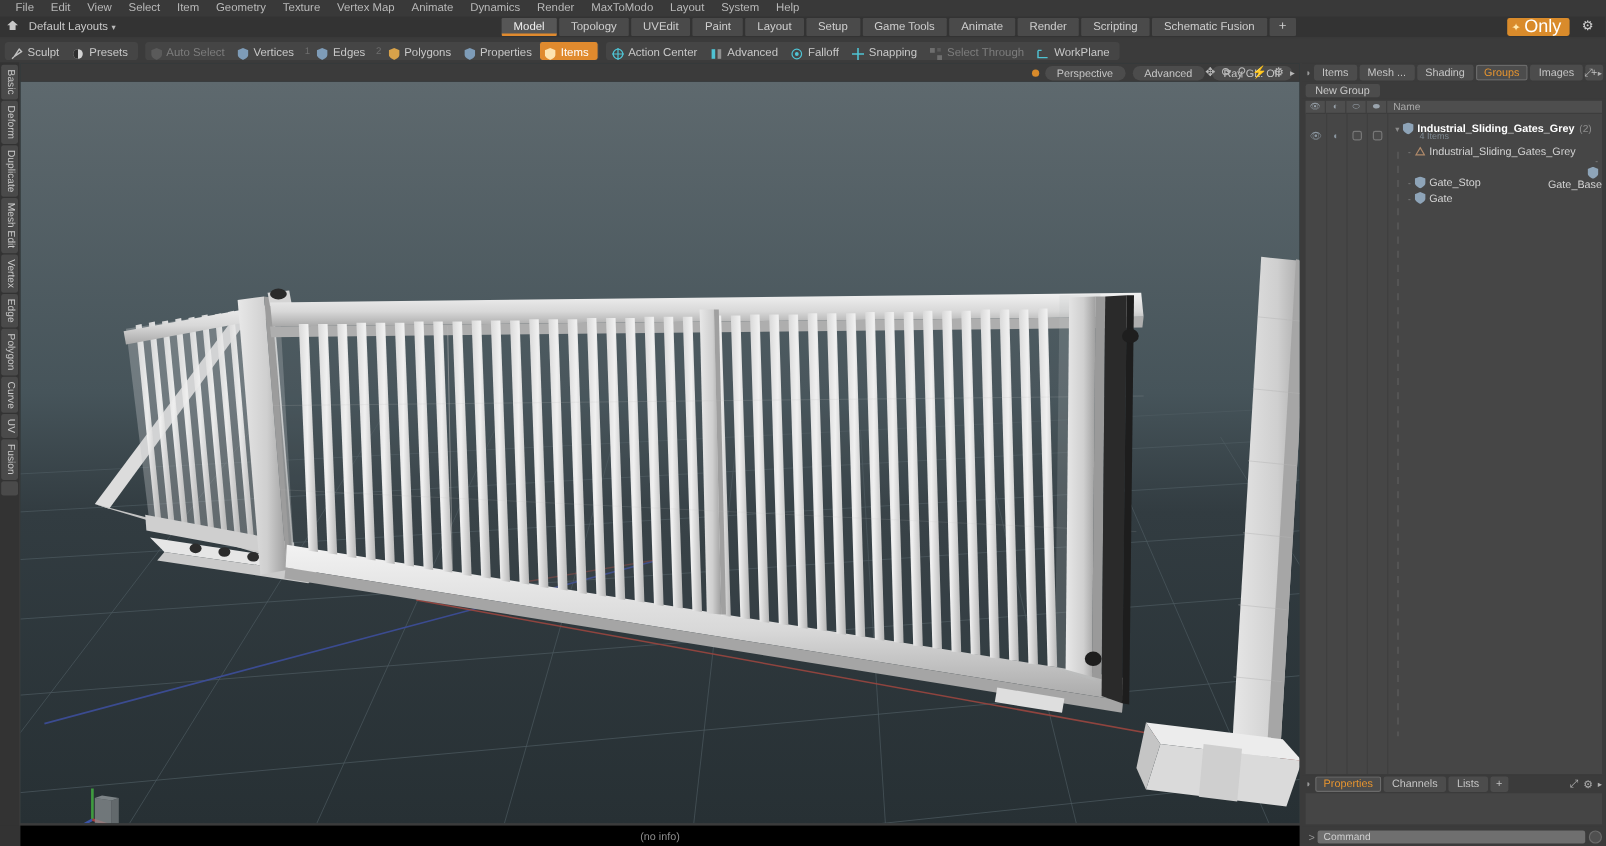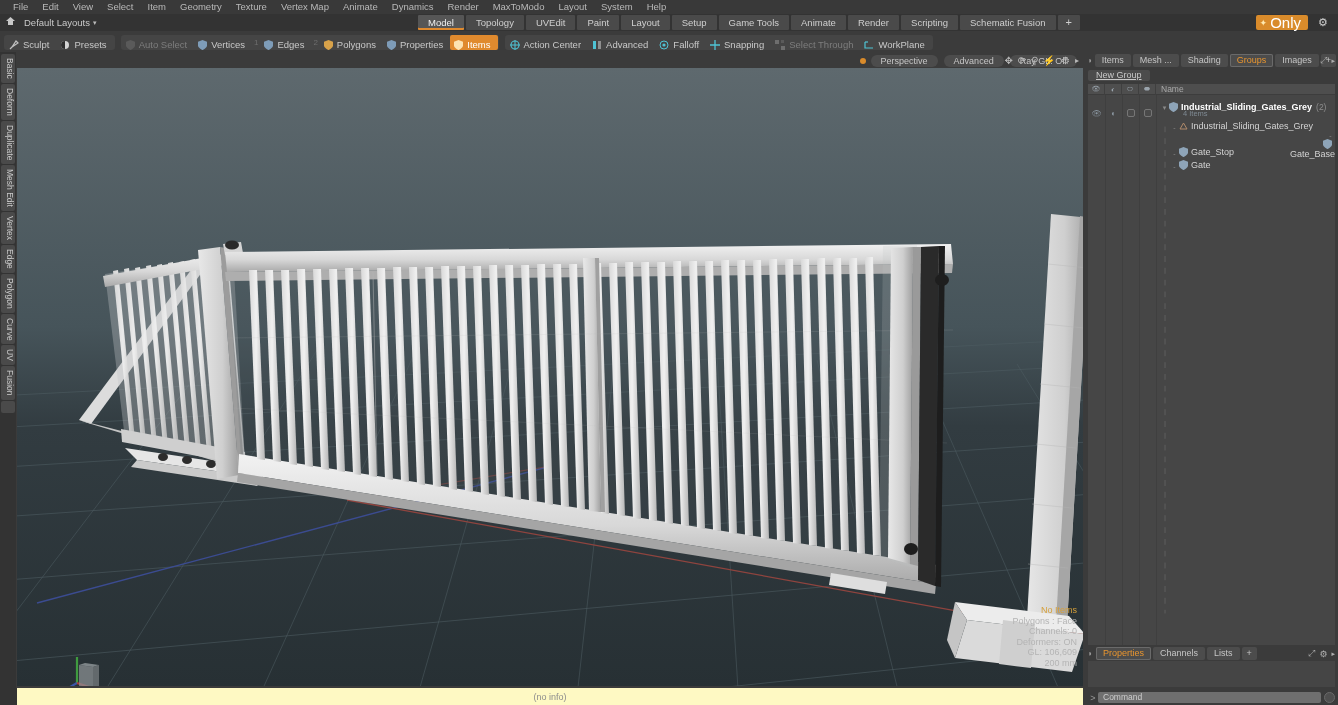--- a/index.html
+++ b/index.html
@@ -108,21 +108,21 @@
     background:#4c4c4c; color:#c5c5c5; font-size:9px; padding:0 7px; height:13px; line-height:13px;
     border-radius:2px; margin-right:2px; white-space:nowrap;
   }
   .rtab.active{ background:#4c4c4c; color:#e8952f; box-shadow: inset 0 0 0 1px #6a6a6a; }
   .rtab.plus{ padding:0 5px; }
   .rp-corner-icons{ position:absolute; right:3px; top:0; height:15px; display:flex; align-items:center; gap:4px; color:#b0b0b0; font-size:9px; }
 
   .rp-sub{ height:14px; background:#3b3b3b; display:flex; align-items:center; padding-left:3px; }
   .newgroup{
     background:#4c4c4c; color:#c9c9c9; font-size:9px; height:11px; line-height:11px;
-    padding:0 8px; border-radius:2px;text-decoration:underline;
+    padding:0 8px; border-radius:2px;
   }
 
   .tree{ position:absolute; left:3px; top:31px; right:3px; bottom:0; background:#464646; }
   .tree-head{ height:11px; background:#4e4e4e; display:flex; align-items:center; border-bottom:1px solid #3d3d3d; }
   .th-col{ width:17px; height:11px; border-right:1px solid #3f3f3f; display:flex; align-items:center; justify-content:center; color:#9aa4ad; font-size:7px;}
   .th-name{ padding-left:5px; color:#a9a9a9; font-size:8.5px; }
 
   .tree-body{ position:absolute; left:0; top:11px; right:0; bottom:0; }
   .colgrid{ position:absolute; left:0; top:0; width:72px; height:100%; }
   .colgrid i{ position:absolute; top:0; width:1px; height:100%; background:#3f3f3f; }
@@ -156,21 +156,21 @@
   .cmd-input{
     flex:1; height:11px; background:#6f6f6f; border-radius:2px; color:#c9c9c9;
     font-size:8.5px; line-height:11px; padding-left:5px; border:none; outline:none;
     font-family:"Liberation Sans", sans-serif;
   }
   .cmd-input::placeholder{ color:#cdcdcd; }
   .cmd-rec{ width:11px; height:11px; border-radius:50%; background:#4f4f4f; border:1px solid #6a6a6a; margin-left:3px; }
 
   
   .statusbar{
-    position:absolute; left:17px; top:688px; width:1066px; height:17px; background:#fef9c3;
+    position:absolute; left:17px; top:688px; width:1066px; height:17px; background:#000000;
     display:flex; align-items:center; justify-content:center;
   }
   .statusbar .nf{ font-size:9px; color:#8d8d8d; }
   .status-left{ position:absolute; left:0; top:688px; width:17px; height:17px; background:#333; }
 </style>
 </head>
 <body>
 
 <div class="app">
 
@@ -581,28 +581,20 @@
             <line x1="8" y1="30" x2="-6" y2="38" stroke="#3b55a8" stroke-width="2.2"></line>
             <line x1="8" y1="30" x2="26" y2="36" stroke="#a83b3b" stroke-width="2.2"></line>
             <path d="M10 12 L24 14 L24 36 L10 34 Z" fill="#8a8f92" opacity="0.75"></path>
             <path d="M10 12 L16 10 L30 12 L24 14 Z" fill="#9aa0a3" opacity="0.75"></path>
             <path d="M24 14 L30 12 L30 34 L24 36 Z" fill="#777c7f" opacity="0.75"></path>
           </g>
         </g>
       </svg>
     </div>
 
-    <div class="vp-info">
-      <div class="noitems">No Items</div>
-      <div>Polygons : Face</div>
-      <div>Channels: 0</div>
-      <div>Deformers: ON</div>
-      <div>GL: 106,609</div>
-      <div>200 mm</div>
-    </div>
   </div>
 
   <div class="rightpanel">
 
     <div class="rp-tabs">
       <div class="rp-corner">◗</div>
       <div class="rtab">Items</div>
       <div class="rtab">Mesh ...</div>
       <div class="rtab">Shading</div>
       <div class="rtab active">Groups</div>

